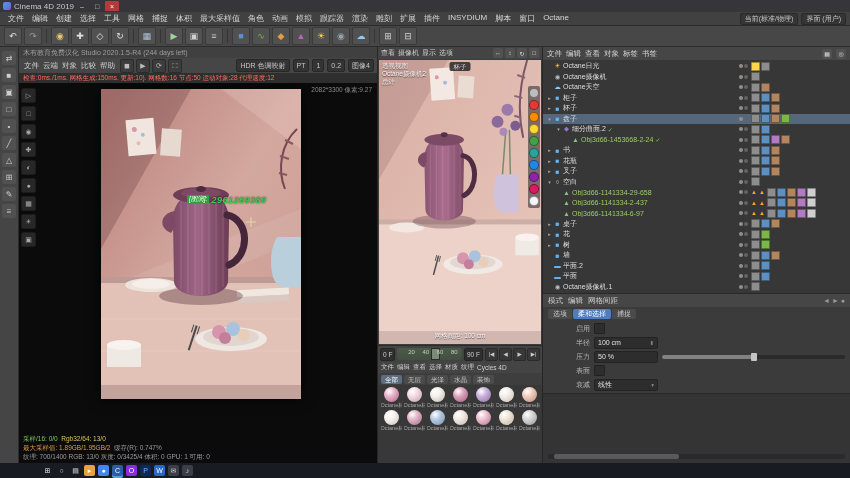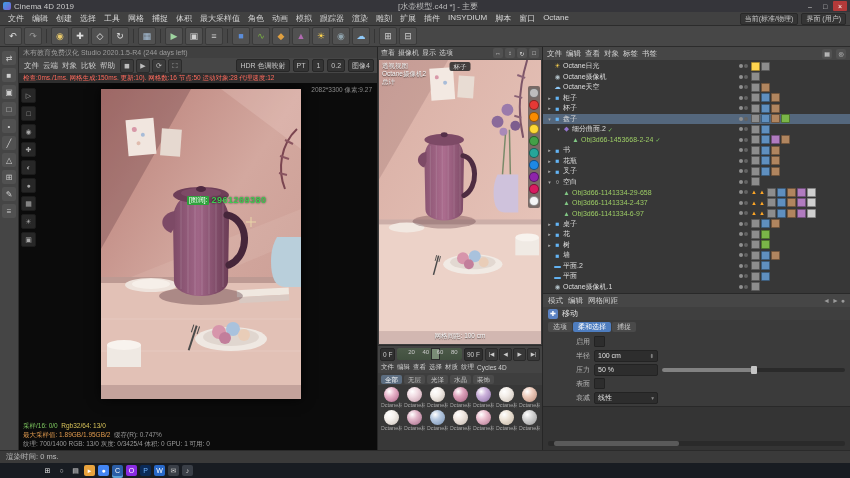--- a/index.html
+++ b/index.html
@@ -32,21 +32,21 @@
   .lvmenu .spacer{flex:1;}
   .lvdrop{background:#343434;border:1px solid #272727;border-radius:2px;padding:0 3px;height:11px;line-height:11px;font-size:7px;color:#c6c6c6;white-space:nowrap;}
   .lvico{width:12px;height:12px;background:#3c3c3c;border:1px solid #2b2b2b;border-radius:2px;display:flex;align-items:center;justify-content:center;font-size:7px;color:#bdbdbd;}
   .lvstatus{height:10px;background:#2e2e2e;display:flex;align-items:center;padding:0 4px;font-size:6.5px;color:#ff6a5c;white-space:nowrap;overflow:hidden;}
   .lvbody{flex:1;position:relative;background:#0b0b0b;overflow:hidden;}
   .lvtools{position:absolute;left:2px;top:5px;display:flex;flex-direction:column;gap:3px;}
   .lvtool{width:13px;height:13px;background:#272727;border:1px solid #1c1c1c;border-radius:2px;display:flex;align-items:center;justify-content:center;font-size:7px;color:#a8a8a8;}
   .photo{position:absolute;left:82px;top:6px;width:200px;height:310px;box-shadow:0 0 12px rgba(0,0,0,.8);}
   .photo svg{display:block;width:100%;height:100%;}
   .res{position:absolute;right:5px;top:3px;font-size:6.5px;color:#8a8a8a;}
-  .qq{position:absolute;left:168px;top:112px;display:flex;align-items:flex-end;gap:2px;}
+  .qq{position:absolute;left:168px;top:112px;display:flex;align-items:flex-start;gap:2px;font-style:italic;}
   .qq .badge{background:#2fa23c;color:#fff;font-size:6.5px;padding:0 2px;border-radius:1px;}
   .qq .num{color:#3ecb50;font-size:9px;font-weight:bold;letter-spacing:.5px;text-shadow:0 0 2px rgba(0,0,0,.8);}
   .lvstats{position:absolute;left:4px;bottom:2px;font-size:6.5px;line-height:9px;white-space:nowrap;}
   .lvstats .g{color:#7ec860;} .lvstats .y{color:#d8c35a;} .lvstats .o{color:#e09a4e;} .lvstats .gy{color:#9a9a9a;}
   .lvtabs{height:12px;background:#383838;border-top:1px solid #262626;display:flex;gap:8px;align-items:center;padding:0 8px;font-size:7.5px;color:#bdbdbd;}
   .lvtabs .active{color:#fff;}
   
   .center{width:164px;flex:0 0 auto;display:flex;flex-direction:column;border-right:1px solid #262626;background:#3c3c3c;}
   .vphead{height:12px;background:#444;display:flex;align-items:center;gap:3px;padding:0 3px;color:#cfcfcf;font-size:7px;}
   .vphead .spacer{flex:1;}
@@ -122,21 +122,20 @@
   .tbicon.active{box-shadow:0 2px 0 #5a9fd4;}
 </style>
 </head>
 <body>
 
 <div class="app">
 
   <div class="titlebar">
     <span class="applogo"></span>
     <span>Cinema 4D 2019</span>
-    <span class="doc">[水壶模型.c4d *] - 主要</span>
     <span class="winbtn">–</span>
     <span class="winbtn">□</span>
     <span class="winbtn close">×</span>
   </div>
 
   <div class="menubar">
     <span id="menu-items" style="display: flex;">
         <span class="mi">文件</span>
         <span class="mi">编辑</span>
         <span class="mi">创建</span>
@@ -830,24 +829,20 @@
         </div>
       <div class="amtabs">
         <span id="am-tabs" style="display: flex; gap: 5px;">
             <span>模式</span>
             <span>编辑</span>
             <span>网格间距</span>
           </span>
         <span class="spacer"></span>
         <span class="amnav">◄ ► ●</span>
       </div>
-      <div class="amtool">
-        <span class="amtoolicon">✚</span>
-        <span>移动</span>
-      </div>
       <div class="amopts" id="am-opts">
           <span class="amopt">选项</span>
           <span class="amopt active">柔和选择</span>
           <span class="amopt">捕捉</span>
         </div>
       <div class="amrows" id="am-rows">
           <div class="amrow">
             <span class="amlabel">启用</span>
             <span class="amcheck"></span>
           </div>
@@ -881,23 +876,20 @@
           </div>
         </div>
       <div class="amfooter">
         <div class="hscroll">
             <div class="thumb"></div>
           </div>
       </div>
     </div>
   </div>
 
-  <div class="statusbar">
-    <span>渲染时间: 0 ms.</span>
-  </div>
 
   <div class="taskbar" id="taskbar">
       <span class="tbicon" style="background: transparent; color: rgb(232, 232, 232);">⊞</span>
       <span class="tbicon" style="background: transparent; color: rgb(207, 207, 207);">○</span>
       <span class="tbicon" style="background: transparent; color: rgb(207, 207, 207);">▤</span>
       <span class="tbicon" style="background: rgb(232, 163, 61); color: rgb(255, 255, 255);">▸</span>
       <span class="tbicon" style="background: rgb(66, 133, 244); color: rgb(255, 255, 255);">●</span>
       <span class="tbicon active" style="background: rgb(43, 94, 167); color: rgb(255, 255, 255);">C</span>
       <span class="tbicon" style="background: rgb(138, 43, 226); color: rgb(255, 255, 255);">O</span>
       <span class="tbicon" style="background: rgb(11, 42, 87); color: rgb(111, 179, 255);">P</span>

